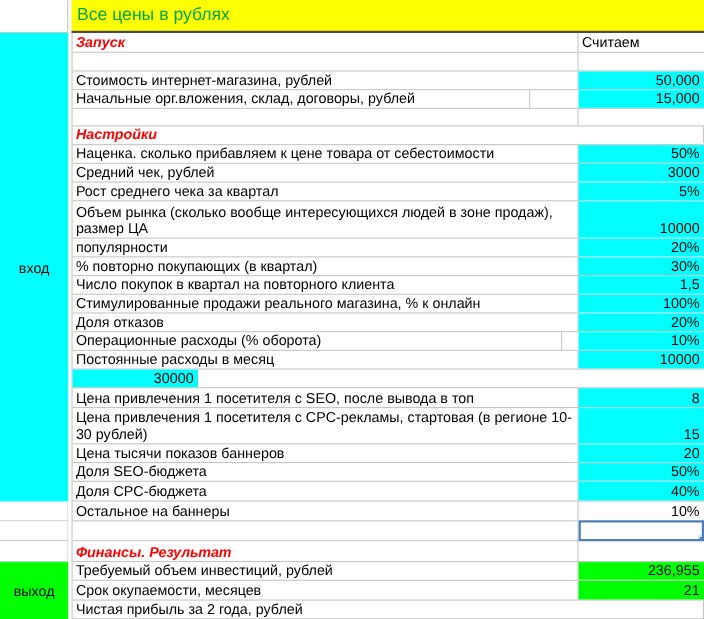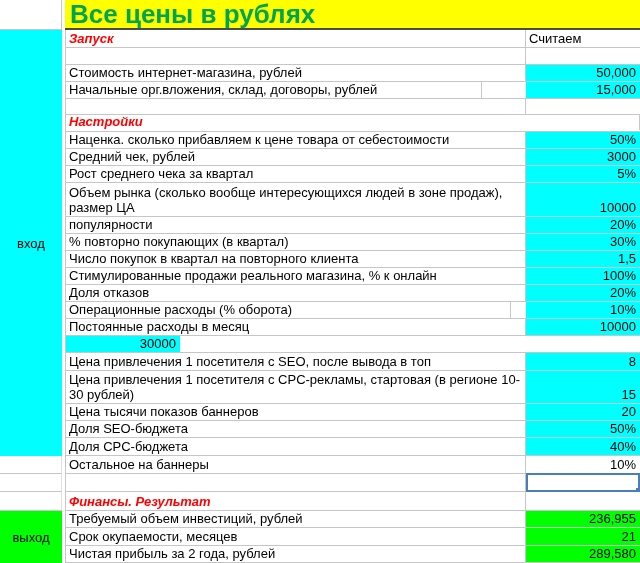--- a/index.html
+++ b/index.html
@@ -53,25 +53,24 @@
   
   .main {
     position: absolute;
     left: 65px; top: 0;
     width: 575px; height: 563px;
   }
   .title-row {
     height: 30px;
     background: var(--title-bg);
     color: var(--title-color);
-    font-size: 26px;
+    font-size: 16px;
     display: flex; align-items: center;
     padding-left: 5px;
     border-bottom: 2px solid #4a4a4a;
-    font-weight: bold;
   }
   .rows { border-left: 1px solid #c6c6c6; }
   .row {
     display: flex;
     border-bottom: 1px solid #c6c6c6;
   }
   .cell {
     display: flex;
     align-items: flex-end;
     line-height: 15px;
@@ -239,18 +238,17 @@
         <div class="row" style="height: 17px;">
           <div class="cell label">Требуемый объем инвестиций, рублей</div>
           <div class="cell value bg-output">236,955</div>
         </div>
         <div class="row" style="height: 18px;">
           <div class="cell label">Срок окупаемости, месяцев</div>
           <div class="cell value bg-output">21</div>
         </div>
         <div class="row" style="height: 17px;">
           <div class="cell label">Чистая прибыль за 2 года, рублей</div>
-          <div class="cell value bg-output">289,580</div>
         </div>
       </div>
   </div>
 
 </div>
 
 </body></html>

